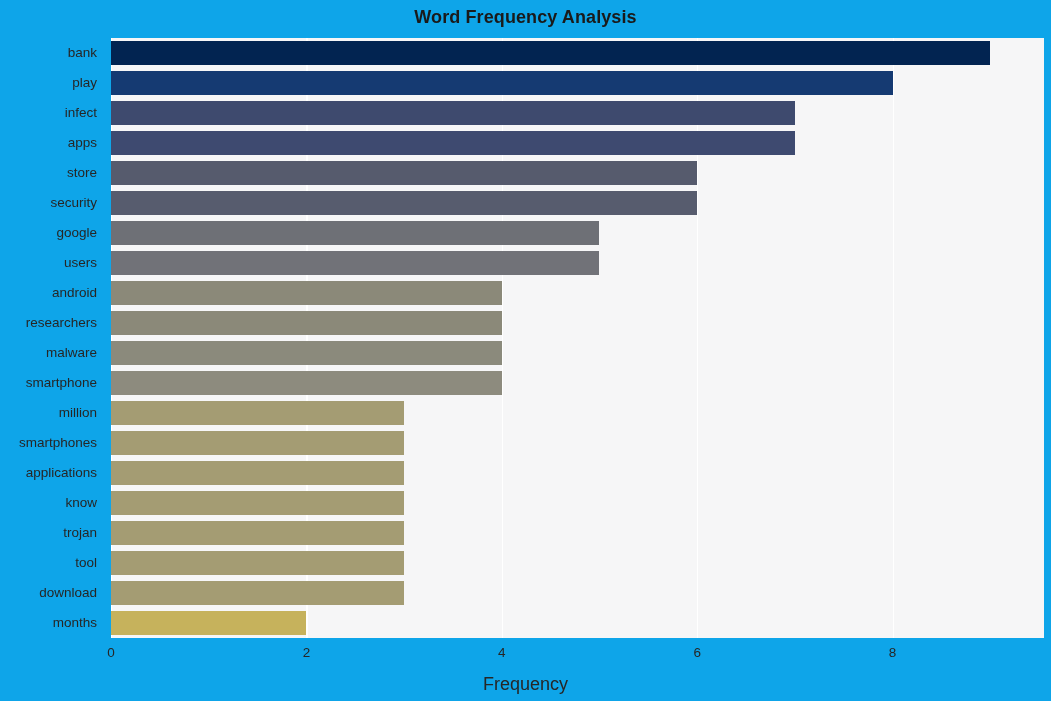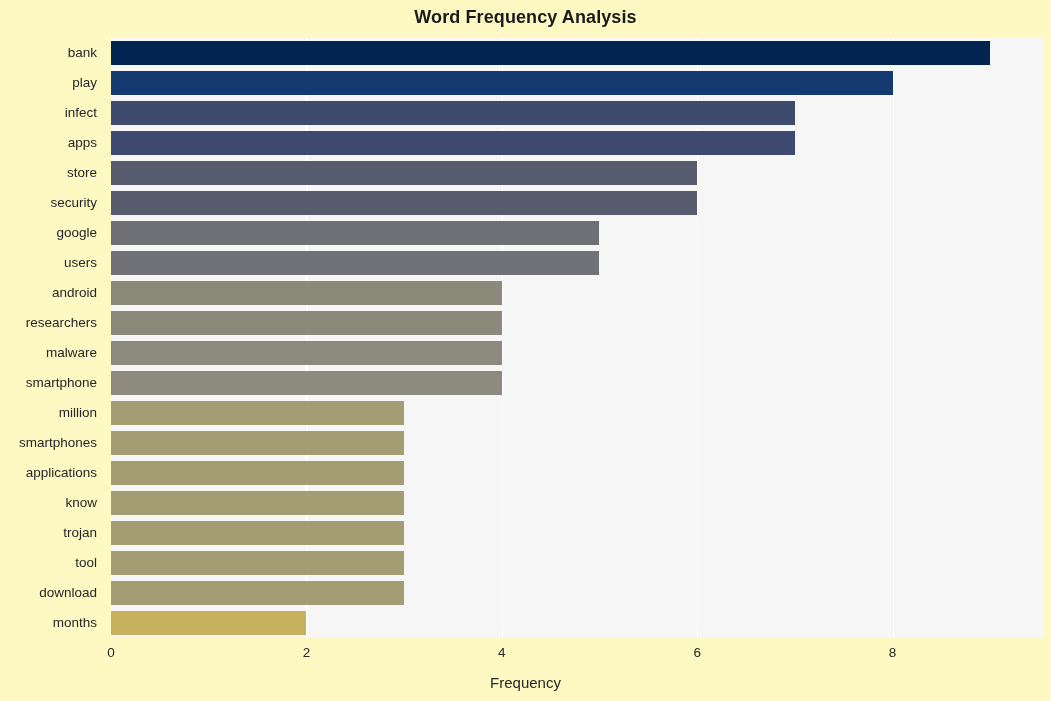--- a/index.html
+++ b/index.html
@@ -10,21 +10,21 @@
   body {
     width: 1051px;
     height: 701px;
     font-family: "Liberation Sans", "DejaVu Sans", sans-serif;
     overflow: hidden;
   }
   #figure {
     position: relative;
     width: 1051px;
     height: 701px;
-    background: #fef9c3;
+    background: #0ea5e9;
   }
   #chart-title {
     position: absolute;
     left: 0;
     top: 7px;
     width: 1051px;
     text-align: center;
     font-size: 18px;
     font-weight: bold;
     color: #1a1a1a;
@@ -99,21 +99,21 @@
     color: #262626;
     transform: translateX(-50%);
     white-space: nowrap;
   }
   #xaxis-title {
     position: absolute;
     left: 0;
     top: 674px;
     width: 1051px;
     text-align: center;
-    font-size: 15px;
+    font-size: 18px;
     color: #262626;
   }
 </style>
 </head>
 <body>
 
 <div id="figure">
 
   <div id="chart-title">Word Frequency Analysis</div>
 

